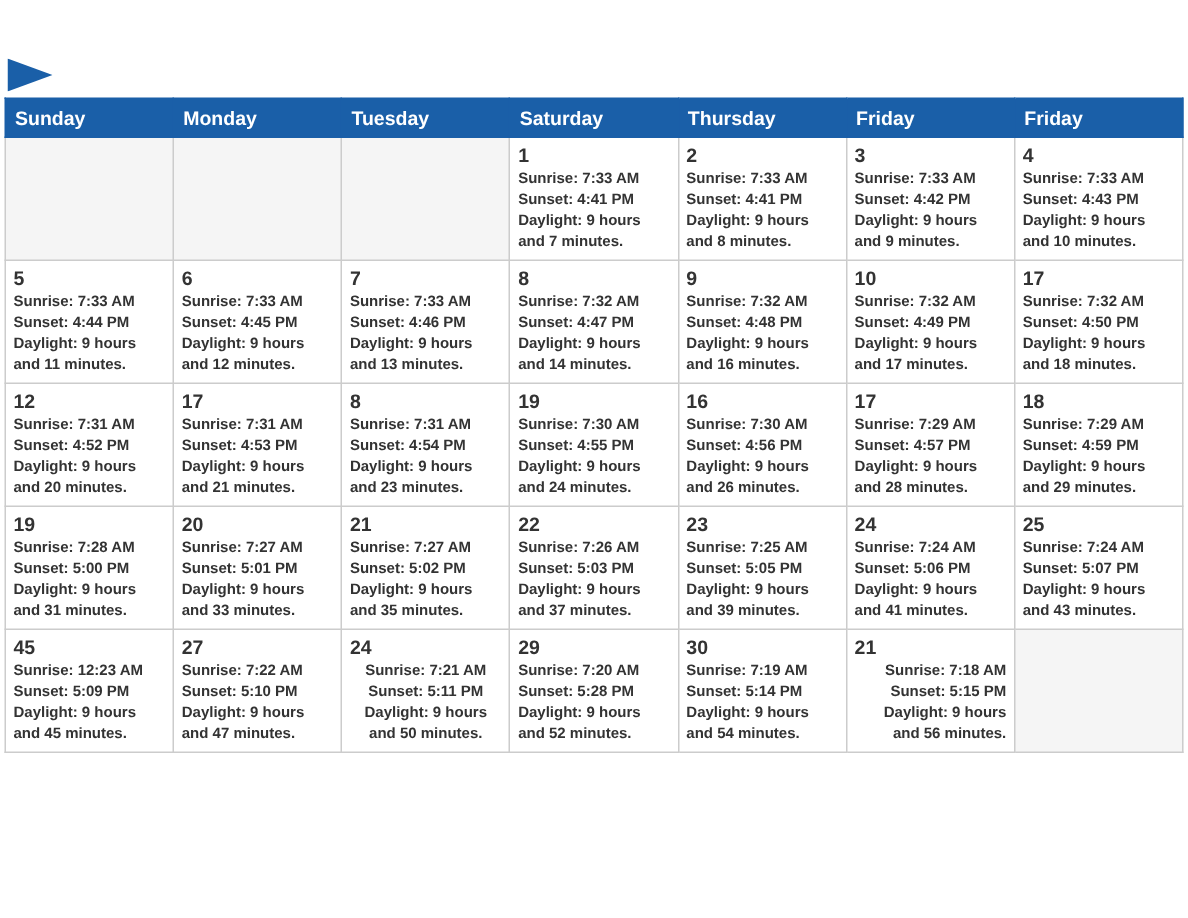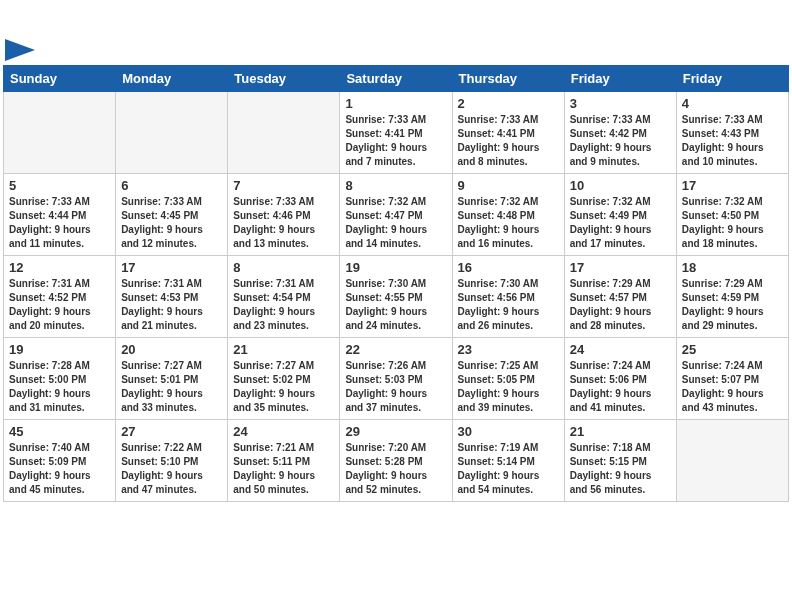--- a/index.html
+++ b/index.html
@@ -316,56 +316,56 @@
             <div class="day-number">25</div>
             <div class="day-info" style="white-space: pre-line;">Sunrise: 7:24 AM
 Sunset: 5:07 PM
 Daylight: 9 hours
 and 43 minutes.</div>
           </td>
         </tr>
         <tr class="week-row">
           <td>
             <div class="day-number">45</div>
-            <div class="day-info" style="white-space: pre-line;">Sunrise: 7:40 AM
+            <div class="day-info" style="white-space: pre-line;">Sunrise: 12:23 AM
 Sunset: 5:09 PM
 Daylight: 9 hours
 and 45 minutes.</div>
           </td>
           <td>
             <div class="day-number">27</div>
             <div class="day-info" style="white-space: pre-line;">Sunrise: 7:22 AM
 Sunset: 5:10 PM
 Daylight: 9 hours
 and 47 minutes.</div>
           </td>
           <td>
             <div class="day-number">24</div>
-            <div class="day-info" style="white-space: pre-line;">Sunrise: 7:21 AM
+            <div class="day-info" style="white-space: pre-line; text-align: center;">Sunrise: 7:21 AM
 Sunset: 5:11 PM
 Daylight: 9 hours
 and 50 minutes.</div>
           </td>
           <td>
             <div class="day-number">29</div>
             <div class="day-info" style="white-space: pre-line;">Sunrise: 7:20 AM
 Sunset: 5:28 PM
 Daylight: 9 hours
 and 52 minutes.</div>
           </td>
           <td>
             <div class="day-number">30</div>
             <div class="day-info" style="white-space: pre-line;">Sunrise: 7:19 AM
 Sunset: 5:14 PM
 Daylight: 9 hours
 and 54 minutes.</div>
           </td>
           <td>
             <div class="day-number">21</div>
-            <div class="day-info" style="white-space: pre-line;">Sunrise: 7:18 AM
+            <div class="day-info" style="white-space: pre-line; text-align: right;">Sunrise: 7:18 AM
 Sunset: 5:15 PM
 Daylight: 9 hours
 and 56 minutes.</div>
           </td>
           <td class="empty"></td>
         </tr>
       </tbody>
   </table>
 </div>
 

